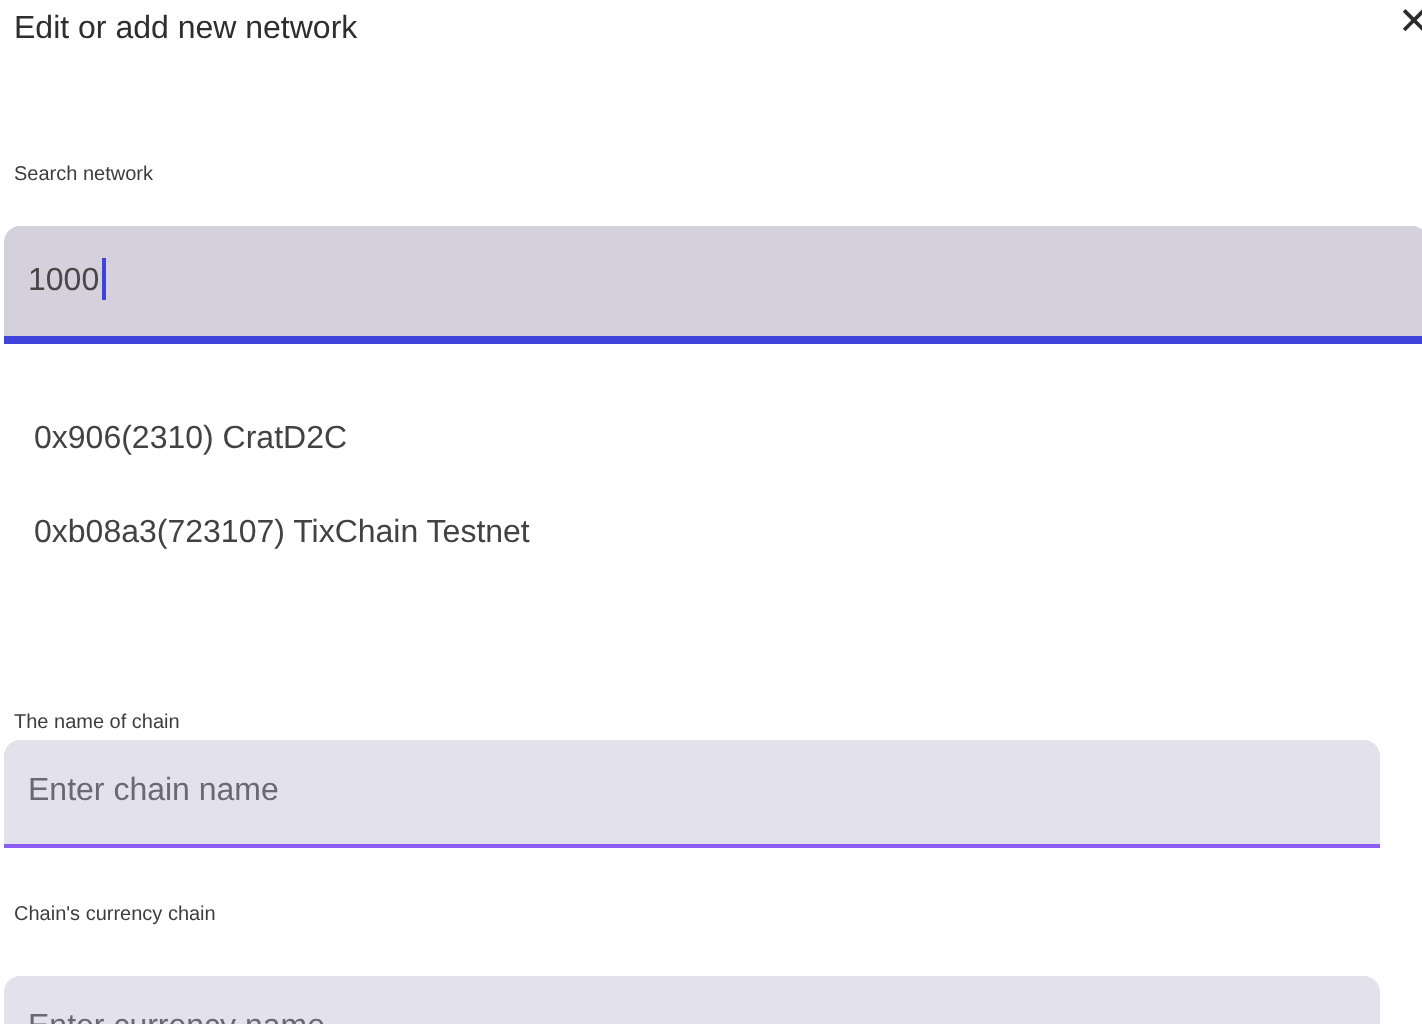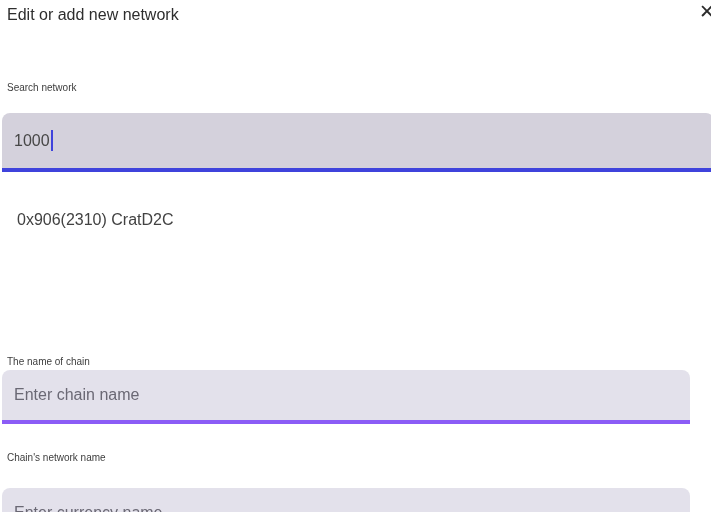--- a/index.html
+++ b/index.html
@@ -109,21 +109,21 @@
 
   
   .filled-input {
     position: absolute;
     left: 2px;
     width: 688px;
     height: 54px;
     box-sizing: border-box;
     background: #e3e1eb;
     border: none;
-    border-bottom: 4px solid #8b5cf6;
+    border-bottom: 2px solid #8b5cf6;
     border-radius: 8px 8px 0 0;
     padding: 0 0 0 12px;
     font-size: 16px;
     color: #474747;
     outline: none;
     font-family: "Liberation Sans", sans-serif;
   }
   .filled-input::placeholder { color: #6a6874; opacity: 1; }
   .input-chain    { top: 370px; }
   .input-currency { top: 488px; height: 54px; }
@@ -136,21 +136,22 @@
 <span class="close-btn">✕</span>
 
 <div class="field-label label-search">Search network</div>
 
 <div class="search-input"><span>1000</span><span class="caret"></span></div>
 
 <div class="obscured-input"></div>
 
 <div class="dropdown">
   <div class="dropdown-item">0x906(2310) CratD2C</div>
+  <div class="dropdown-item">0xb08a3(723107) TixChain Testnet</div>
 </div>
 
 <div class="field-label label-chain">The name of chain</div>
 
 <input class="filled-input input-chain" type="text" placeholder="Enter chain name" style="">
 
-<div class="field-label label-currency">Chain's network name</div>
+<div class="field-label label-currency">Chain's currency chain</div>
 
 <input class="filled-input input-currency" type="text" placeholder="Enter currency name" style="">
 
 </body></html>

